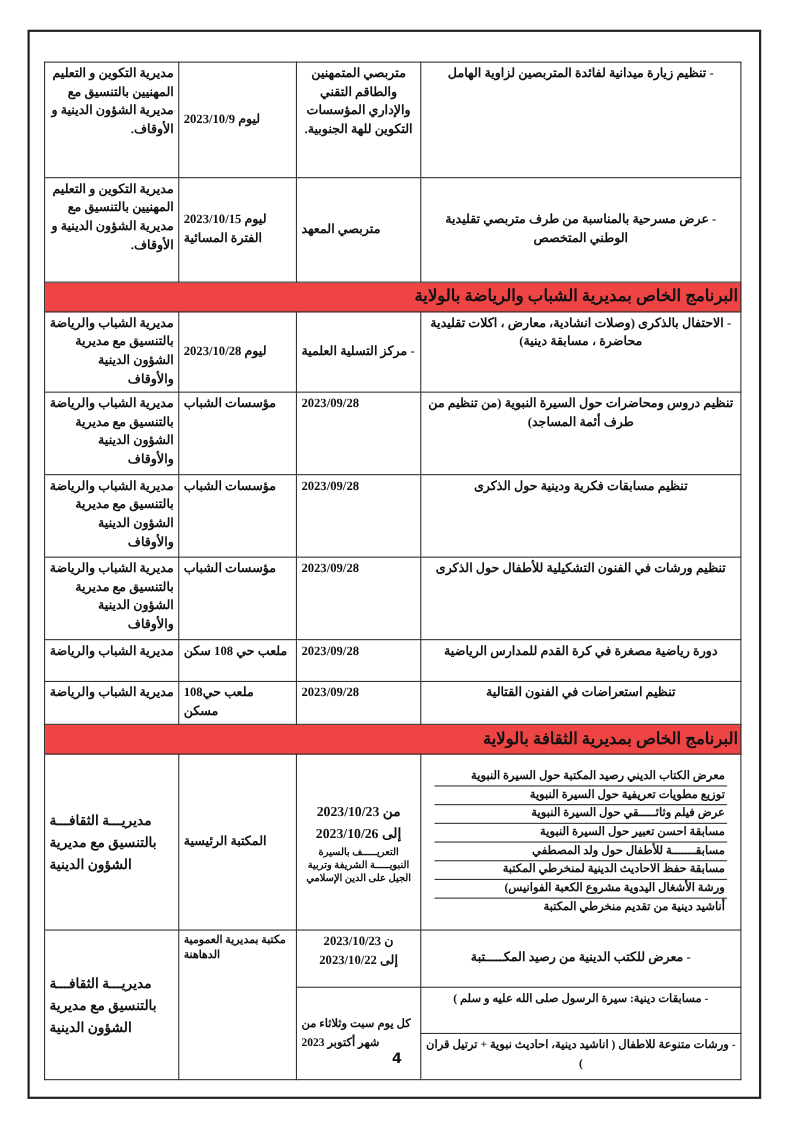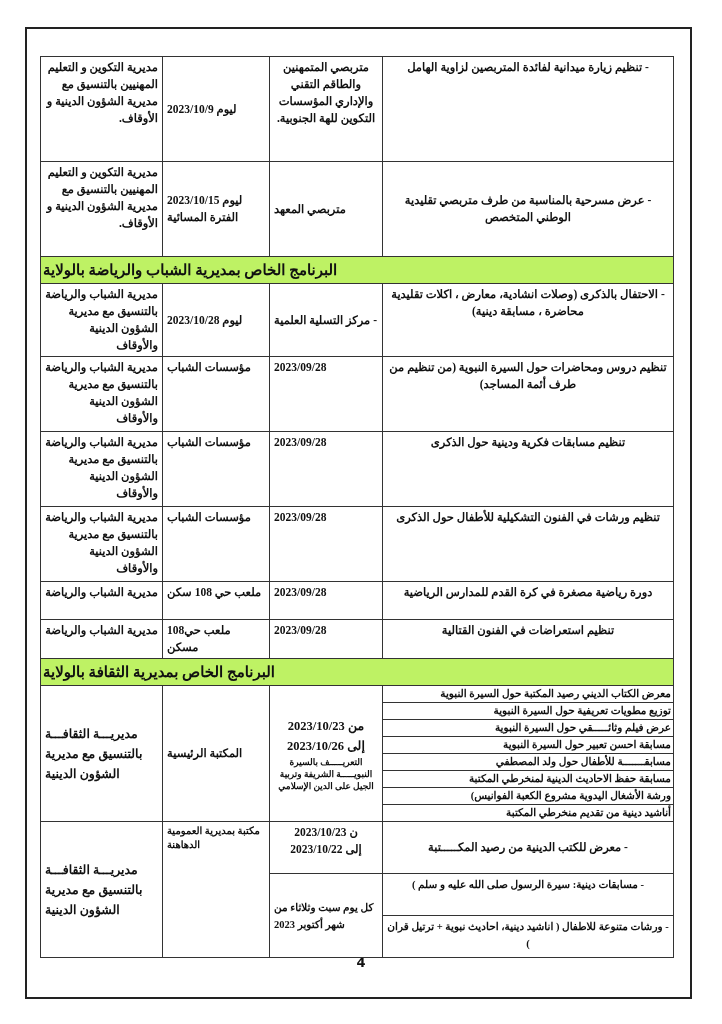--- a/index.html
+++ b/index.html
@@ -8,28 +8,28 @@
   .frame { position:absolute; left:25px; top:27px; width:667px; height:972px;
            border:2px solid #222; box-sizing:border-box; }
   .tbl { position:absolute; left:40px; top:56px; width:633px; border-collapse:collapse;
          direction:rtl; table-layout:fixed; }
   .tbl td { border:1px solid #333; vertical-align:top; padding:2px 4px;
             font-size:11.5px; line-height:17px; font-weight:bold;font-family:Liberation Serif, serif; }
   .tbl td.act { text-align:center; }
   .tbl td.c { text-align:left; }
   .tbl td.mid { vertical-align:middle; }
   .tbl td.org { text-align:right; }
-  .sec td { background:#bef264; text-align:left; font-size:15px; line-height:22px;
+  .sec td { background:#ef4444; text-align:right; font-size:15px; line-height:22px;
             padding:2px; vertical-align:middle; border:1px solid #333; }
   .sub { border-bottom:1px solid #333; padding:0 2px; font-size:10.5px; line-height:16px; }
   .sub:last-child { border-bottom:none; }
   .small { font-size:9px; line-height:12px; font-weight:bold; }
   .page-num { position:absolute; left:0; width:722px; top:955px; text-align:center;
               font-size:13px; font-weight:bold; }
-  .nested { padding:0 !important; }
+  .nested { padding:12px !important; }
 </style>
 </head>
 <body>
 
 <div class="frame"></div>
 
 <table class="tbl">
   <colgroup>
     <col style="width:291px">
     <col style="width:113px">

